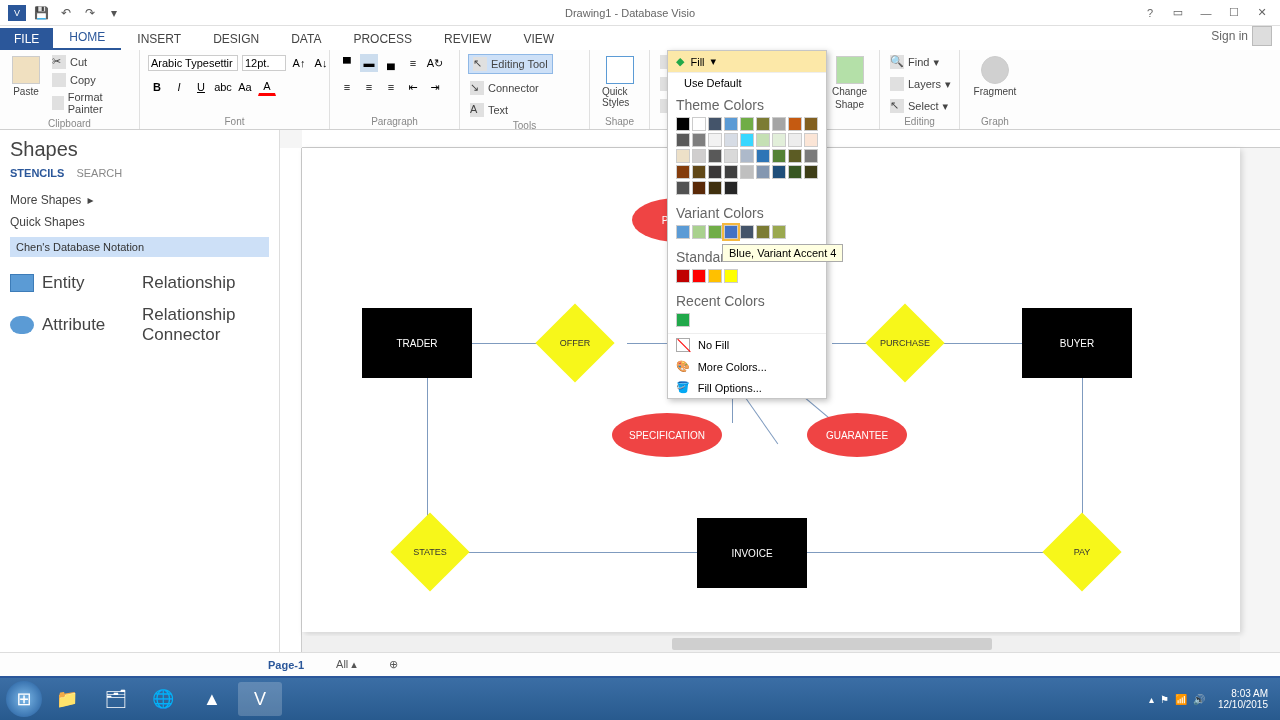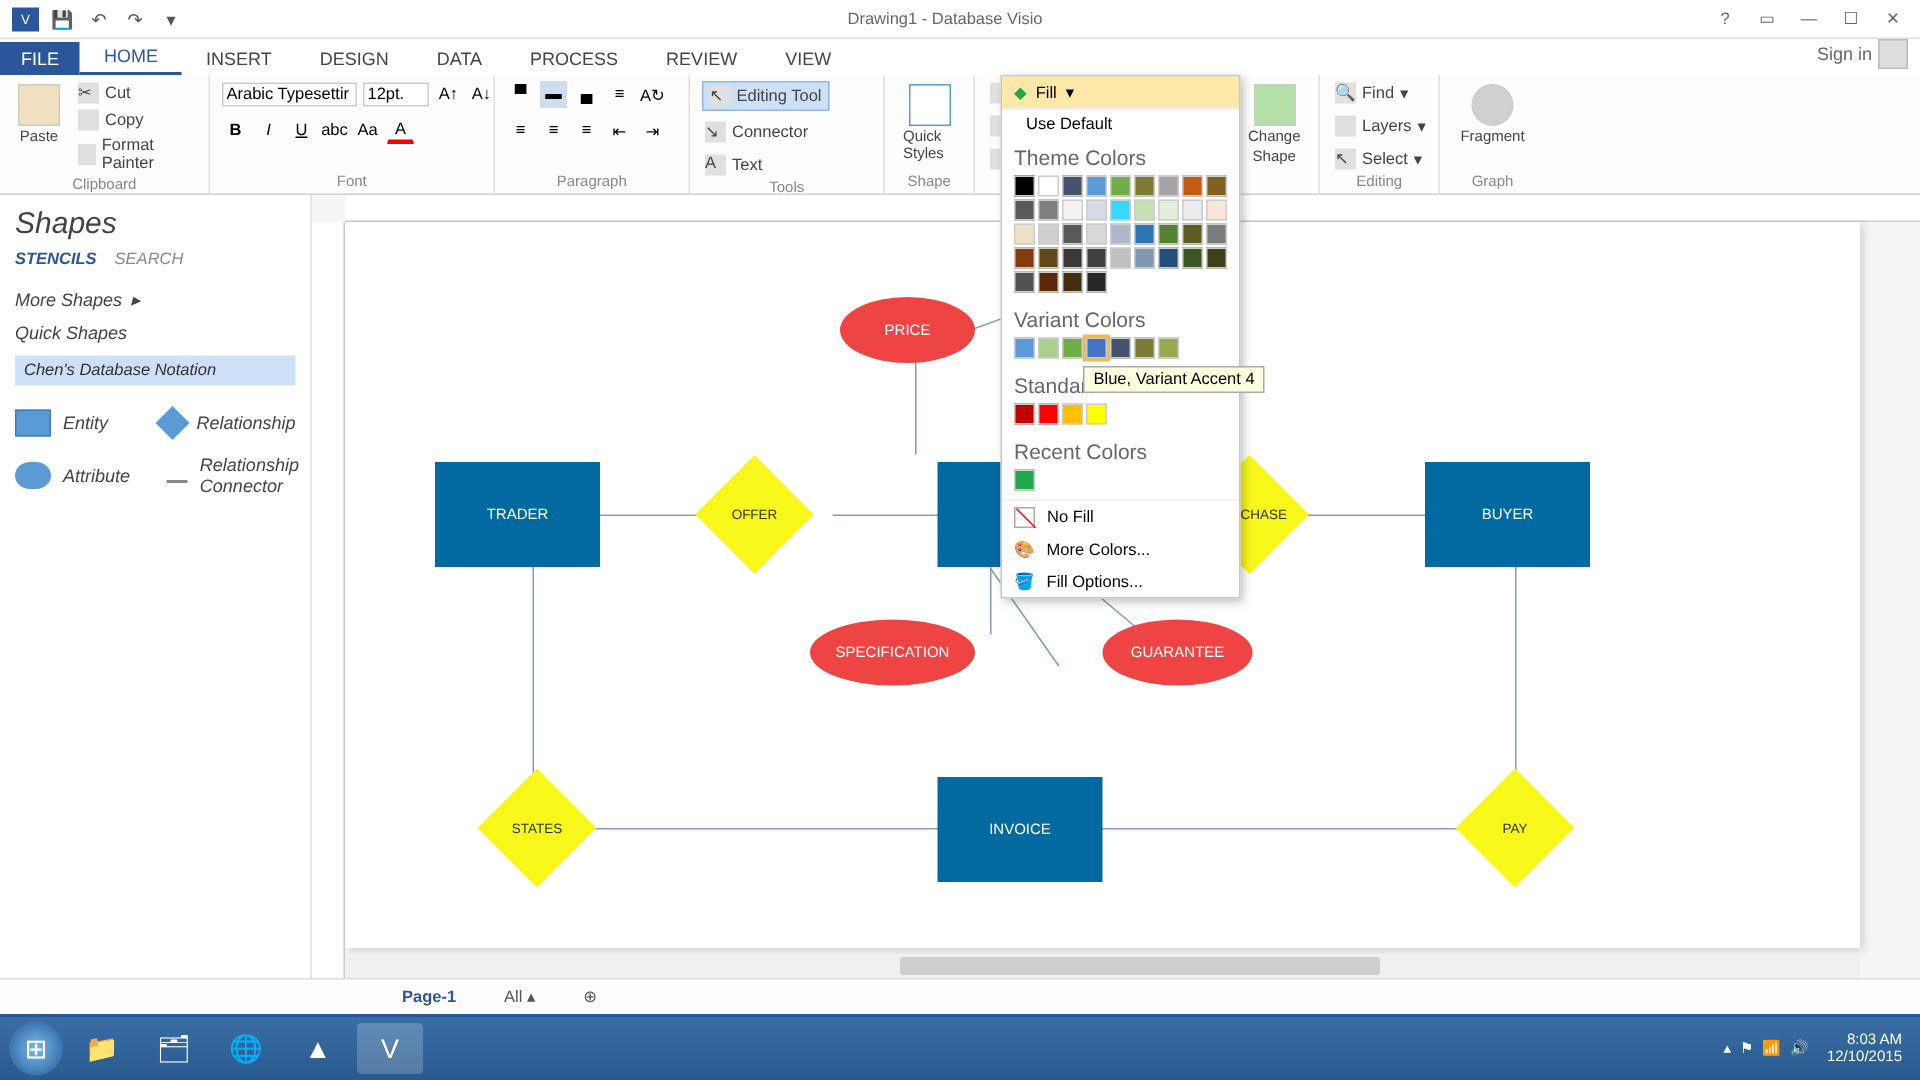--- a/index.html
+++ b/index.html
@@ -40,41 +40,41 @@
 .fill-panel { position:absolute; left:667px; top:0px; width:160px; background:#fff; border:1px solid #c6c6c6; box-shadow:2px 2px 6px rgba(0,0,0,.25); font-size:11px; z-index:50; }
 .fill-h { padding:4px 8px; display:flex; align-items:center; gap:6px; border-bottom:1px solid #eee; }
 .fill-sec { padding:4px 8px 2px; color:#666; font-size:14px; }
 .swatches { display:flex; flex-wrap:wrap; gap:2px; padding:2px 8px 6px; }
 .swatches .s { width:14px; height:14px; border:1px solid #ccc; cursor:pointer; }
 .fill-item { padding:4px 8px; display:flex; align-items:center; gap:8px; cursor:pointer; }
 .tooltip { position:absolute; background:#ffffe1; border:1px solid #aaa; padding:2px 6px; font-size:11px; white-space:nowrap; z-index:60; }
 
 
 .main { display:flex; height:calc(720px - 26px - 24px - 80px - 26px - 42px); }
-.shapes-pane { width:208px; border-right:1px solid #ddd; background:#fff; padding:8px 10px;font-style:italic; }
+.shapes-pane { width:280px; border-right:1px solid #ddd; background:#fff; padding:8px 10px; }
 .shapes-pane h2 { font-size:20px; font-weight:400; color:#444; margin-bottom:6px; }
 .shapes-pane .tabs { display:flex; gap:12px; font-size:11px; color:#888; margin-bottom:10px; }
 .shapes-pane .tabs .t.active { color:#2b579a; font-weight:600; }
 .shapes-pane .link { font-size:12px; color:#444; padding:4px 0; display:flex; align-items:center; gap:6px; cursor:pointer; }
 .shapes-pane .stencil-sel { background:#cde0f7; padding:4px 6px; font-size:11px; color:#333; margin:4px 0 10px; }
-.shape-row { display:flex; gap:24px; padding:6px 0; font-size:12px; color:#444; }
+.shape-row { display:flex; gap:24px; padding:6px 0; font-size:17px; color:#444; }
 .shape-item { display:flex; align-items:center; gap:8px; width:100px; cursor:pointer; }
 .shape-item .thumb { width:24px; height:18px; }
 .thumb.entity { background:#5b9bd5; border:1px solid #3d7cb8; }
 .thumb.rel { background:#5b9bd5; transform:rotate(45deg); width:16px; height:16px; }
 .thumb.attr { background:#5b9bd5; border-radius:50%/60%; }
 .thumb.conn { width:24px; height:2px; background:#888; margin-top:8px; }
 
 
 .canvas-wrap { flex:1; position:relative; background:#f5f5f5; overflow:hidden; }
 .ruler-h { position:absolute; top:0; left:22px; right:0; height:18px; background:#fff; border-bottom:1px solid #ccc; font-size:9px; color:#888; }
 .ruler-v { position:absolute; top:18px; left:0; width:22px; bottom:0; background:#fff; border-right:1px solid #ccc; }
 .page { position:absolute; top:18px; left:22px; right:40px; bottom:20px; background:#fff; box-shadow:2px 2px 6px rgba(0,0,0,.15); }
 .ershape { position:absolute; display:flex; align-items:center; justify-content:center; font-size:10px; color:#fff; text-align:center; }
-.entity-s { background:#0369a1; }
+.entity-s { background:#000000; }
 .attr-s { background:#ef4444; border-radius:50%; }
 .rel-wrap { position:absolute; display:flex; align-items:center; justify-content:center; }
 .rel-wrap .dia { width:56px; height:56px; background:#f7f71a; transform:rotate(45deg); }
 .rel-wrap .lab { position:absolute; font-size:9px; color:#333; }
 .line { position:absolute; background:#7f9bbf; height:1px; }
 .linev { position:absolute; background:#7f9bbf; width:1px; }
 
 
 .page-tabs { height:24px; border-top:1px solid #ddd; display:flex; align-items:center; font-size:11px; padding-left:260px; gap:16px; color:#555; background:#fdfdfd; }
 .page-tabs .pt { padding:2px 8px; }

